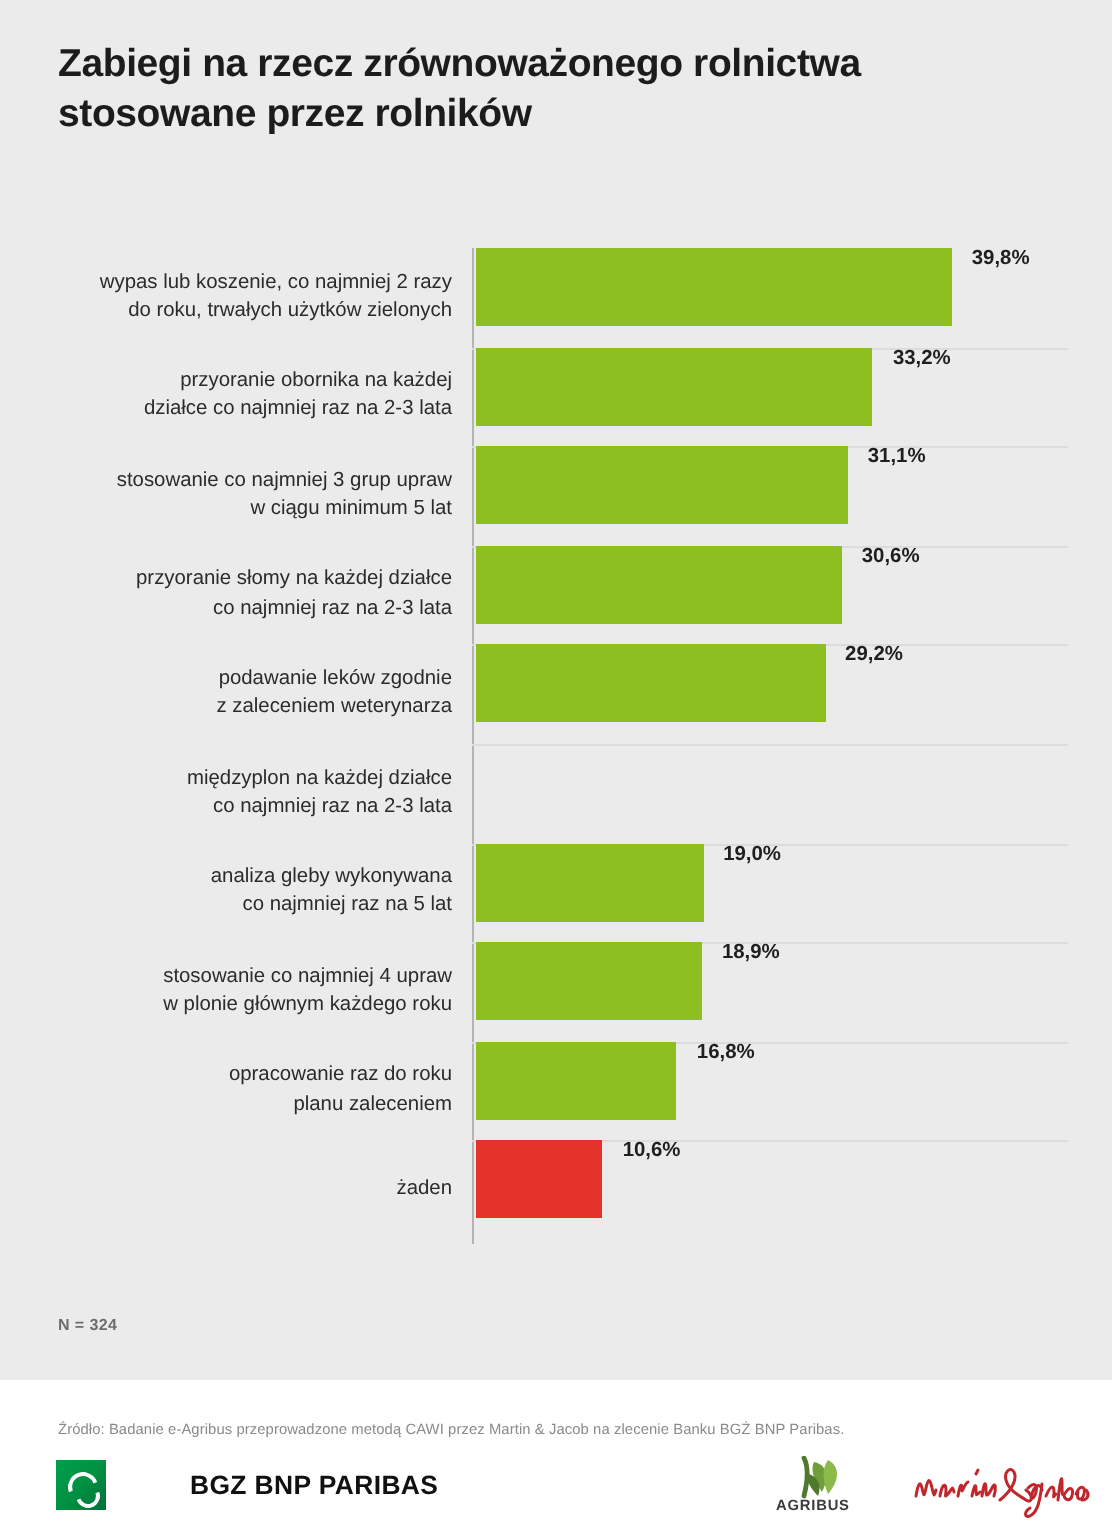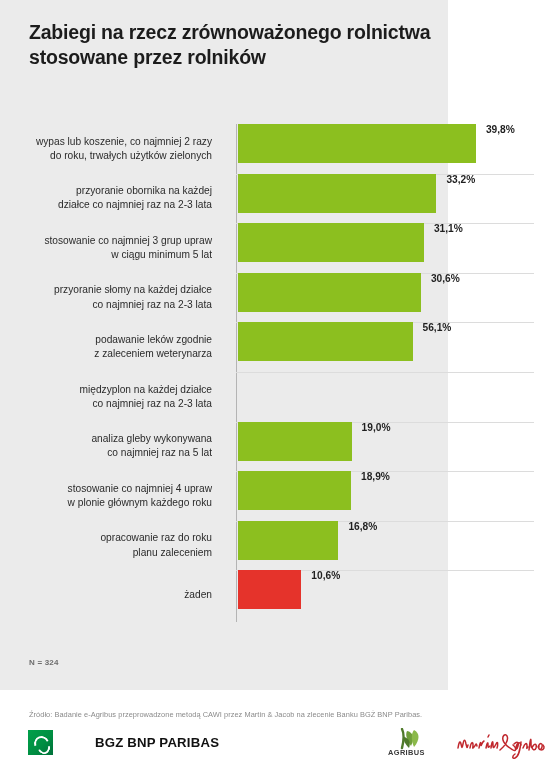--- a/index.html
+++ b/index.html
@@ -20,21 +20,21 @@
     width: 556px;
     height: 768px;
     background: #ffffff;
   }
 
   
   .panel {
     position: absolute;
     left: 0;
     top: 0;
-    width: 448px;
+    width: 556px;
     height: 690px;
     background: #ebebeb;
     box-sizing: border-box;
   }
 
   .title {
     position: absolute;
     left: 29px;
     top: 20px;
     width: 500px;
@@ -84,21 +84,21 @@
     left: 236px;
     top: 0;
     width: 298px;
     height: 1px;
     background: #dcdcdc;
     display: none;
   }
 
   .cat-label {
     position: absolute;
-    left: 0;
+    left: 14px;
     top: 0;
     width: 212px;
     height: 49.6px;
     display: flex;
     flex-direction: column;
     align-items: flex-end;
     justify-content: center;
     text-align: right;
     font-size: 10.2px;
     line-height: 14.2px;
@@ -306,21 +306,21 @@
             </div>
           </div>
           <div class="row">
             <div class="gridline"></div>
             <div class="cat-label">
               <span>podawanie leków zgodnie</span>
               <span>z zaleceniem weterynarza</span>
             </div>
             <div class="bar-wrap">
               <div class="bar" style="width: 174.536px; background: rgb(140, 191, 31);"></div>
-              <div class="bar-value">56,1%</div>
+              <div class="bar-value">29,2%</div>
             </div>
           </div>
           <div class="row">
             <div class="gridline"></div>
             <div class="cat-label">
               <span>międzyplon na każdej działce</span>
               <span>co najmniej raz na 2-3 lata</span>
             </div>
           </div>
           <div class="row">

